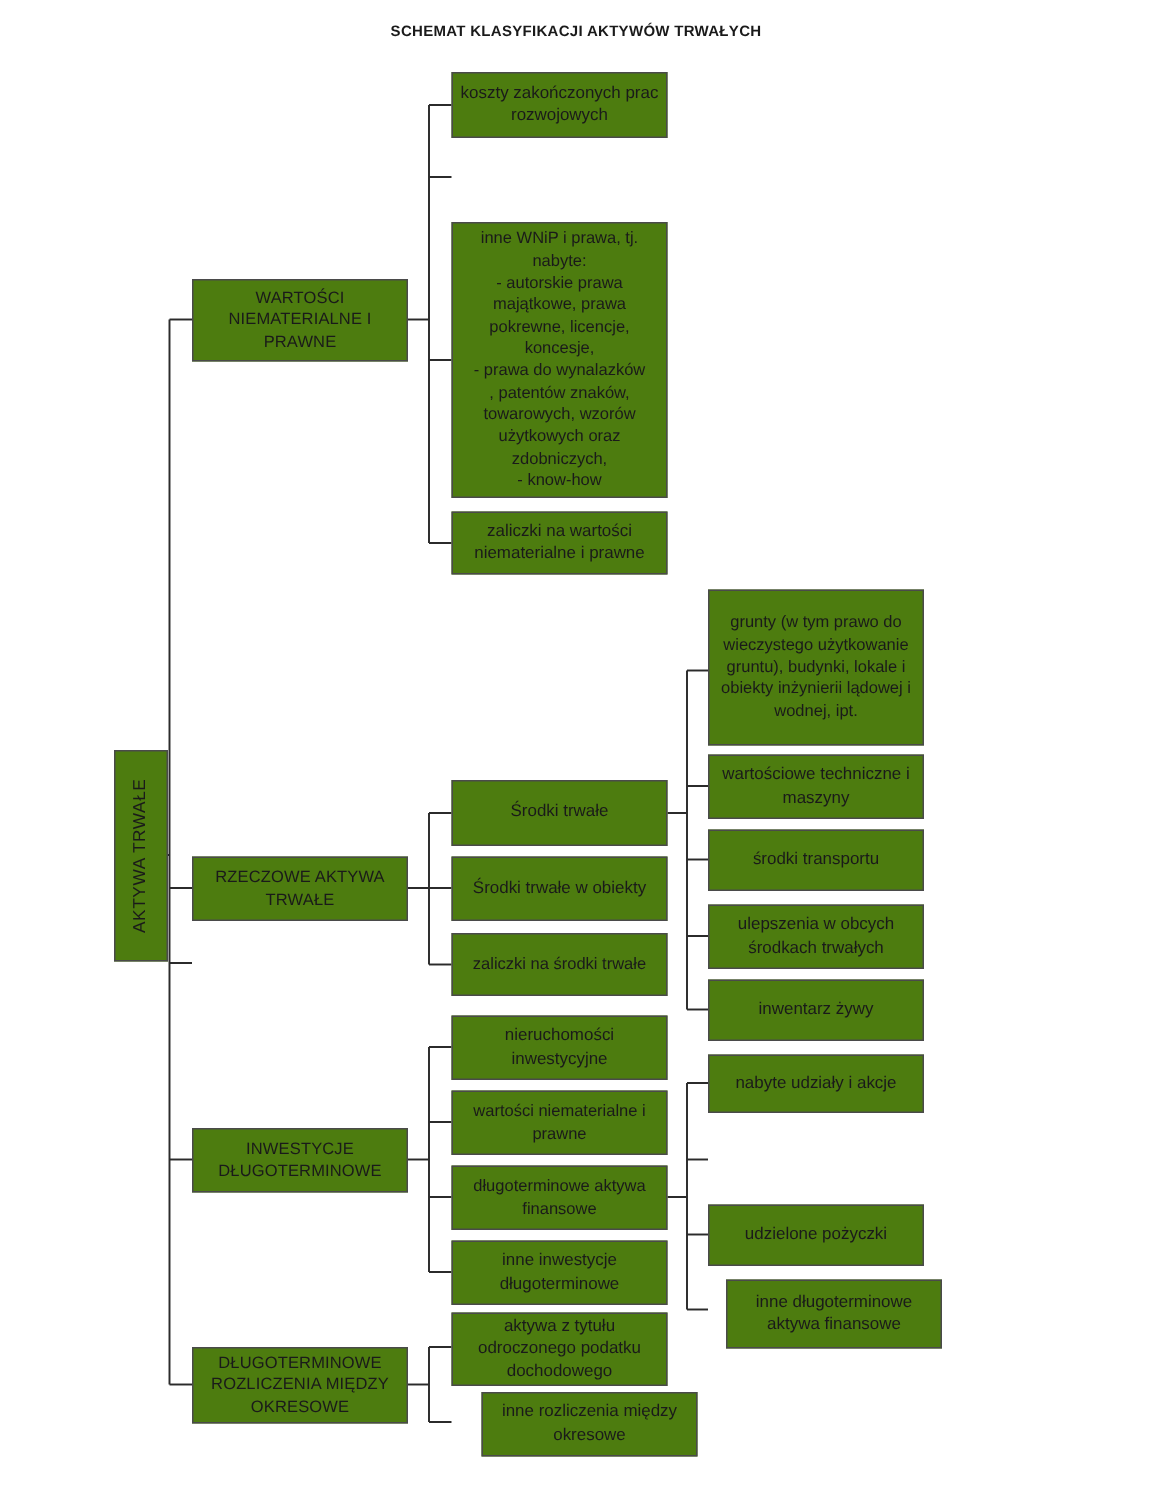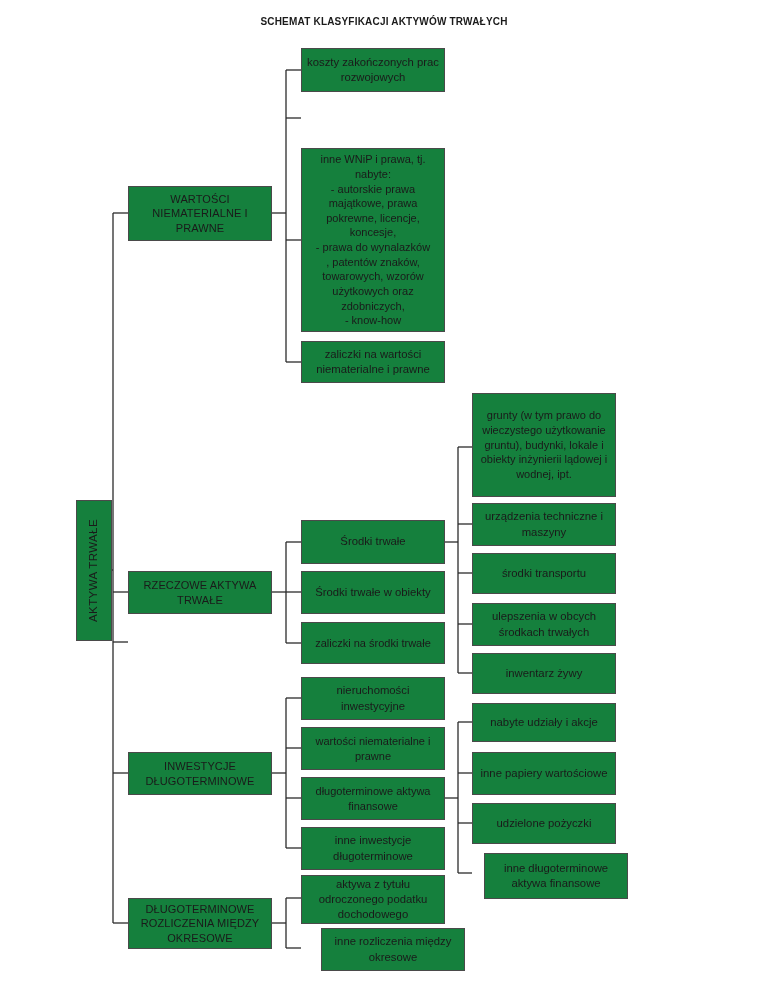--- a/index.html
+++ b/index.html
@@ -29,21 +29,21 @@
     text-align: center;
     font-size: 10px;
     font-weight: bold;
     letter-spacing: 0.2px;
     color: #1a1a1a;
   }
   .node {
     position: absolute;
     box-sizing: border-box;
     border: 1.6px solid #4a4a4a;
-    background: #15803d;
+    background: #4d7c0f;
     display: flex;
     align-items: center;
     justify-content: center;
     text-align: center;
     font-size: 11.3px;
     line-height: 1.33;
     color: #1a1a1a;
     padding: 2px 3px;
     z-index: 5;
   }
@@ -157,39 +157,38 @@
   <div class="node" style="left:301px; top:341px; width:144px; height:42px;">zaliczki na wartości niematerialne i prawne</div>
 
   <div class="node" style="left:301px; top:520px; width:144px; height:44px;">Środki trwałe</div>
 
   <div class="node" style="left:301px; top:571px; width:144px; height:43px;">Środki trwałe w obiekty</div>
 
   <div class="node tight" style="left:301px; top:622px; width:144px; height:42px;">zaliczki na środki trwałe</div>
 
   <div class="node tight" style="left:472px; top:393px; width:144px; height:104px;">grunty (w tym prawo do wieczystego użytkowanie gruntu), budynki, lokale i obiekty inżynierii lądowej i wodnej, ipt.</div>
 
-  <div class="node" style="left:472px; top:503px; width:144px; height:43px;">urządzenia techniczne i maszyny</div>
+  <div class="node" style="left:472px; top:503px; width:144px; height:43px;">wartościowe techniczne i maszyny</div>
 
   <div class="node" style="left:472px; top:553px; width:144px; height:41px;">środki transportu</div>
 
   <div class="node" style="left:472px; top:603px; width:144px; height:43px;">ulepszenia w obcych środkach trwałych</div>
 
   <div class="node" style="left:472px; top:653px; width:144px; height:41px;">inwentarz żywy</div>
 
   <div class="node" style="left:301px; top:677px; width:144px; height:43px;">nieruchomości inwestycyjne</div>
 
   <div class="node tight" style="left:301px; top:727px; width:144px; height:43px;">wartości niematerialne i prawne</div>
 
   <div class="node tight" style="left:301px; top:777px; width:144px; height:43px;">długoterminowe aktywa finansowe</div>
 
   <div class="node" style="left:301px; top:827px; width:144px; height:43px;">inne inwestycje długoterminowe</div>
 
   <div class="node" style="left:472px; top:703px; width:144px; height:39px;">nabyte udziały i akcje</div>
 
-  <div class="node" style="left:472px; top:752px; width:144px; height:43px;">inne papiery wartościowe</div>
 
   <div class="node" style="left:472px; top:803px; width:144px; height:41px;">udzielone pożyczki</div>
 
   <div class="node" style="left:484px; top:853px; width:144px; height:46px;">inne długoterminowe aktywa finansowe</div>
 
   <div class="node" style="left:301px; top:875px; width:144px; height:49px;">aktywa z tytułu odroczonego podatku dochodowego</div>
 
   <div class="node" style="left:301px; top:928px; width:144px; height:43px;margin-left:20px;">inne rozliczenia między okresowe</div>
 
 </div>

